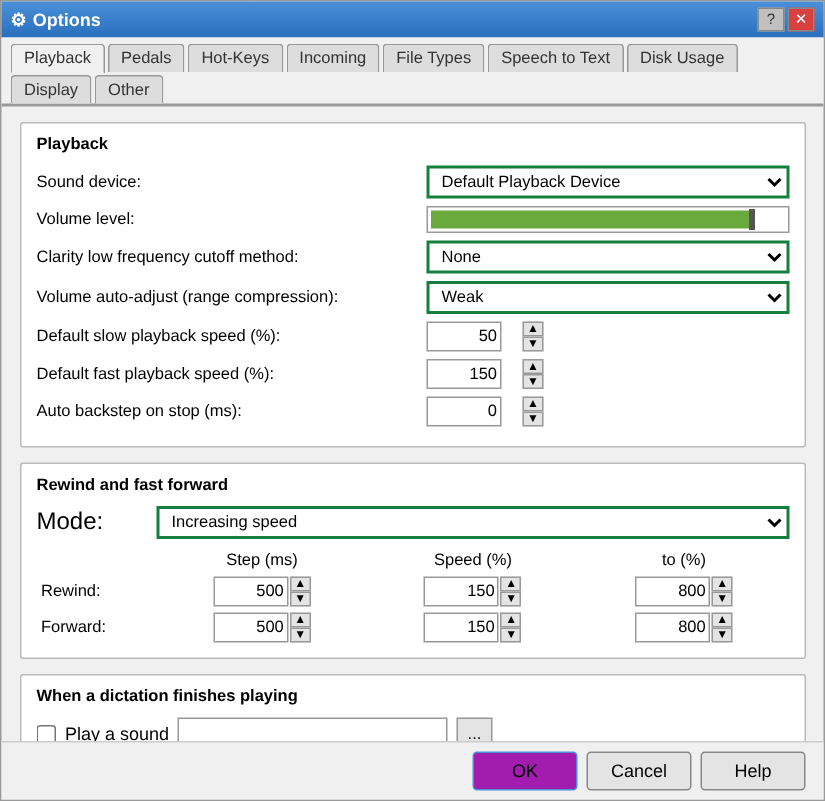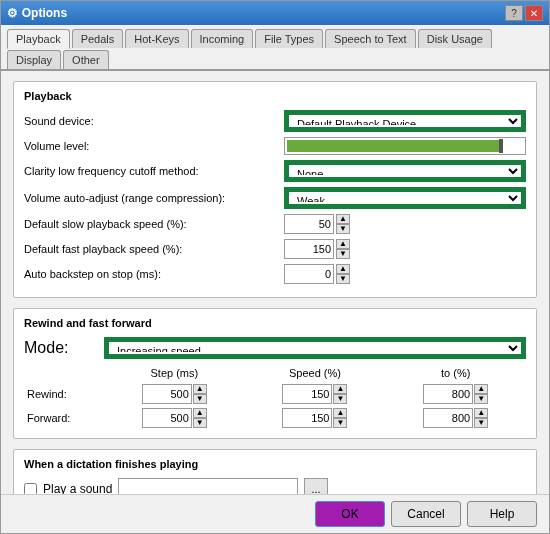--- a/index.html
+++ b/index.html
@@ -111,21 +111,21 @@
       flex: 0 0 260px;
       font-size: 11px;
       color: #000;
     }
     .form-control {
       flex: 1;
     }
     select.styled {
       width: 100%;
       padding: 2px 4px;
-      border: 5px solid #15803d;
+      border: 2px solid #15803d;
       background: white;
       font-size: 11px;
       height: 22px;
     }
     .volume-bar-container {
       width: 100%;
       height: 18px;
       border: 1px solid #999;
       background: white;
       display: flex;
@@ -139,21 +139,21 @@
     }
     .volume-handle {
       width: 4px;
       height: 14px;
       background: #555;
       margin-left: 0;
     }
     .spinbox-row {
       display: flex;
       align-items: center;
-      gap: 2px;
+      gap: 14px;
     }
     .spinbox-input {
       width: 50px;
       height: 20px;
       border: 1px solid #999;
       text-align: right;
       padding-right: 2px;
       font-size: 11px;
     }
     .spin-buttons {

